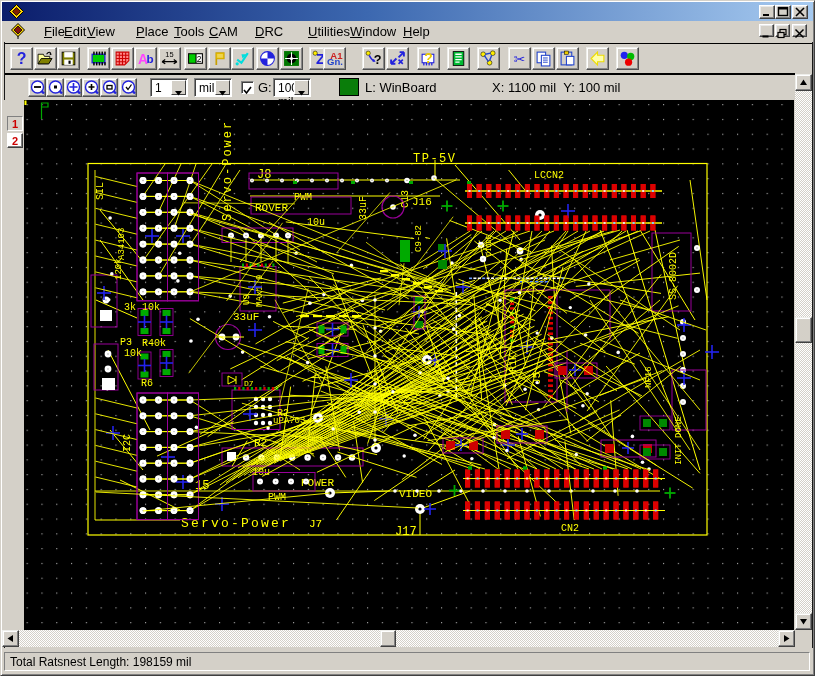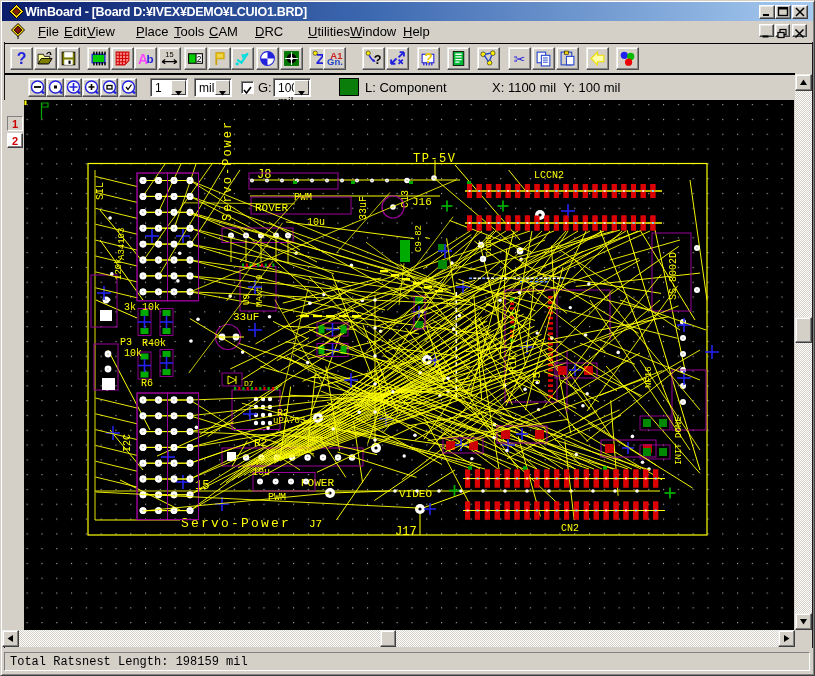--- a/index.html
+++ b/index.html
@@ -41,51 +41,50 @@
 .canvas { position:absolute; left:24px; top:100px; width:770px; height:530px; background:#000; }
 .vs { position:absolute; left:795px; top:74px; width:17px; height:556px; background:#ecebe6;
   background-image:repeating-conic-gradient(#fff 0 25%,#d4d0c8 0 50%); background-size:2px 2px; }
 .hs { position:absolute; left:2px; top:630px; width:793px; height:17px; background:#ecebe6;
   background-image:repeating-conic-gradient(#fff 0 25%,#d4d0c8 0 50%); background-size:2px 2px; }
 .sbtn { position:absolute; background:#d4d0c8; border:1px solid; border-color:#eeeeea #404040 #404040 #eeeeea;
   box-shadow:inset -1px -1px 0 #808080, inset 1px 1px 0 #fff; display:flex; align-items:center; justify-content:center; }
 .thumb { position:absolute; background:#d4d0c8; border:1px solid; border-color:#eeeeea #404040 #404040 #eeeeea;
   box-shadow:inset -1px -1px 0 #808080, inset 1px 1px 0 #fff; }
 .corner { position:absolute; left:795px; top:630px; width:17px; height:17px; background:#d4d0c8; }
-.status { position:absolute; left:2px; top:649px; width:811px; height:25px; background:#d4d0c8;font-family:Liberation Mono, monospace; }
+.status { position:absolute; left:2px; top:649px; width:811px; height:25px; background:#d4d0c8; }
 .spanel { position:absolute; left:2px; top:3px; width:806px; height:19px; border:1px solid; border-color:#808080 #fff #fff #808080; font-size:12px; color:#000; padding:2px 0 0 5px; }
 u { text-decoration:underline; }
 </style></head><body>
 <div class="win"></div>
 <div class="abs" style="left:4px;top:42px;width:1px;height:606px;background:#1a1a1a"></div>
 <div class="abs" style="left:812px;top:42px;width:1px;height:606px;background:#1a1a1a"></div>
 <div class="title">
  <svg class="ticon" width="15" height="15" viewBox="0 0 15 15">
       <path d="M7.5 0.5 L14.5 7.5 L7.5 14.5 L0.5 7.5 Z" fill="#ffd700" stroke="#000" stroke-width="1"></path>
       <path d="M7.5 3.5 L11.5 7.5 L7.5 11.5 L3.5 7.5 Z" fill="#802000" stroke="#000" stroke-width="0.8"></path>
     </svg>
- <span class="txt">WinBoard - [Board D:¥IVEX¥DEMO¥LCUIO1.BRD]</span>
 </div>
 <div class="wbtn" style="left:759px"><svg width="14" height="12" viewBox="0 0 14 12">
       <rect x="3" y="8" width="6" height="2" fill="#000"></rect>
     </svg></div>
 <div class="wbtn" style="left:775px"><svg width="14" height="12" viewBox="0 0 14 12">
       <rect x="2.5" y="1.5" width="9" height="8" fill="none" stroke="#000" stroke-width="1.4"></rect>
       <path d="M2.5 2.5 h9" stroke="#000" stroke-width="2"></path>
     </svg></div>
 <div class="wbtn" style="left:792px"><svg width="14" height="12" viewBox="0 0 14 12">
       <path d="M3 2 L11 10 M11 2 L3 10" stroke="#000" stroke-width="1.6"></path>
     </svg></div>
 <div class="menu">
  <svg class="abs" style="left:9px;top:2px" width="14" height="16" viewBox="0 0 14 16">
       <path d="M7 0.5 L13.5 7 L7 13.5 L0.5 7 Z" fill="#ffd700" stroke="#000"></path>
       <path d="M7 3 L11 7 L7 11 L3 7 Z" fill="#801010" stroke="#000" stroke-width="0.8"></path>
       <path d="M7 13 v3" stroke="#000"></path>
     </svg>
- <span class="mitem" style="left:36px"><u>F</u>ile</span>
+ <span class="mitem" style="left:42px"><u>F</u>ile</span>
  <span class="mitem" style="left:62px"><u>E</u>dit</span>
  <span class="mitem" style="left:85px"><u>V</u>iew</span>
  <span class="mitem" style="left:134px"><u>P</u>lace</span>
  <span class="mitem" style="left:172px"><u>T</u>ools</span>
  <span class="mitem" style="left:207px"><u>C</u>AM</span>
  <span class="mitem" style="left:253px"><u>D</u>RC</span>
  <span class="mitem" style="left:306px"><u>U</u>tilities</span>
  <span class="mitem" style="left:348px"><u>W</u>indow</span>
  <span class="mitem" style="left:401px"><u>H</u>elp</span>
 </div>
@@ -321,21 +320,21 @@
         <path d="M2 5 l2.5 3 l4.5 -6" stroke="#000" stroke-width="1.6" fill="none"></path>
       </svg></div>
  <span class="lbl" style="left:253px">G:</span>
  <div class="combo" style="left:268px;width:38px">
       <div class="cval">100 mil</div>
       <div class="cbtn"><svg width="9" height="6" viewBox="0 0 9 6">
           <path d="M1 1 L8 1 L4.5 5.5 Z" fill="#000"></path>
         </svg></div>
     </div>
  <div class="swatch"></div>
- <span class="lbl" style="left:360px">L: Component</span>
+ <span class="lbl" style="left:360px">L: WinBoard</span>
  <span class="lbl" style="left:487px">X: 1100 mil&nbsp;&nbsp;Y: 100 mil</span>
 </div>
 <div class="side">
  <div class="pgbtn" style="top:16px;background:#d4d0c8;border:1px solid;border-color:#808080 #fff #fff #808080;">1</div>
  <div class="pgbtn" style="top:33px;background:#fff;border:1px solid;border-color:#fff #404040 #404040 #fff;box-shadow:inset -1px -1px 0 #808080;">2</div>
 </div>
 <svg class="canvas" viewBox="24 100 770 530">
 <rect x="24" y="100" width="770" height="530" fill="#000"></rect>
 <defs>
       <pattern id="gd" x="26.6" y="104.1" width="14.8" height="14.8" patternUnits="userSpaceOnUse">

